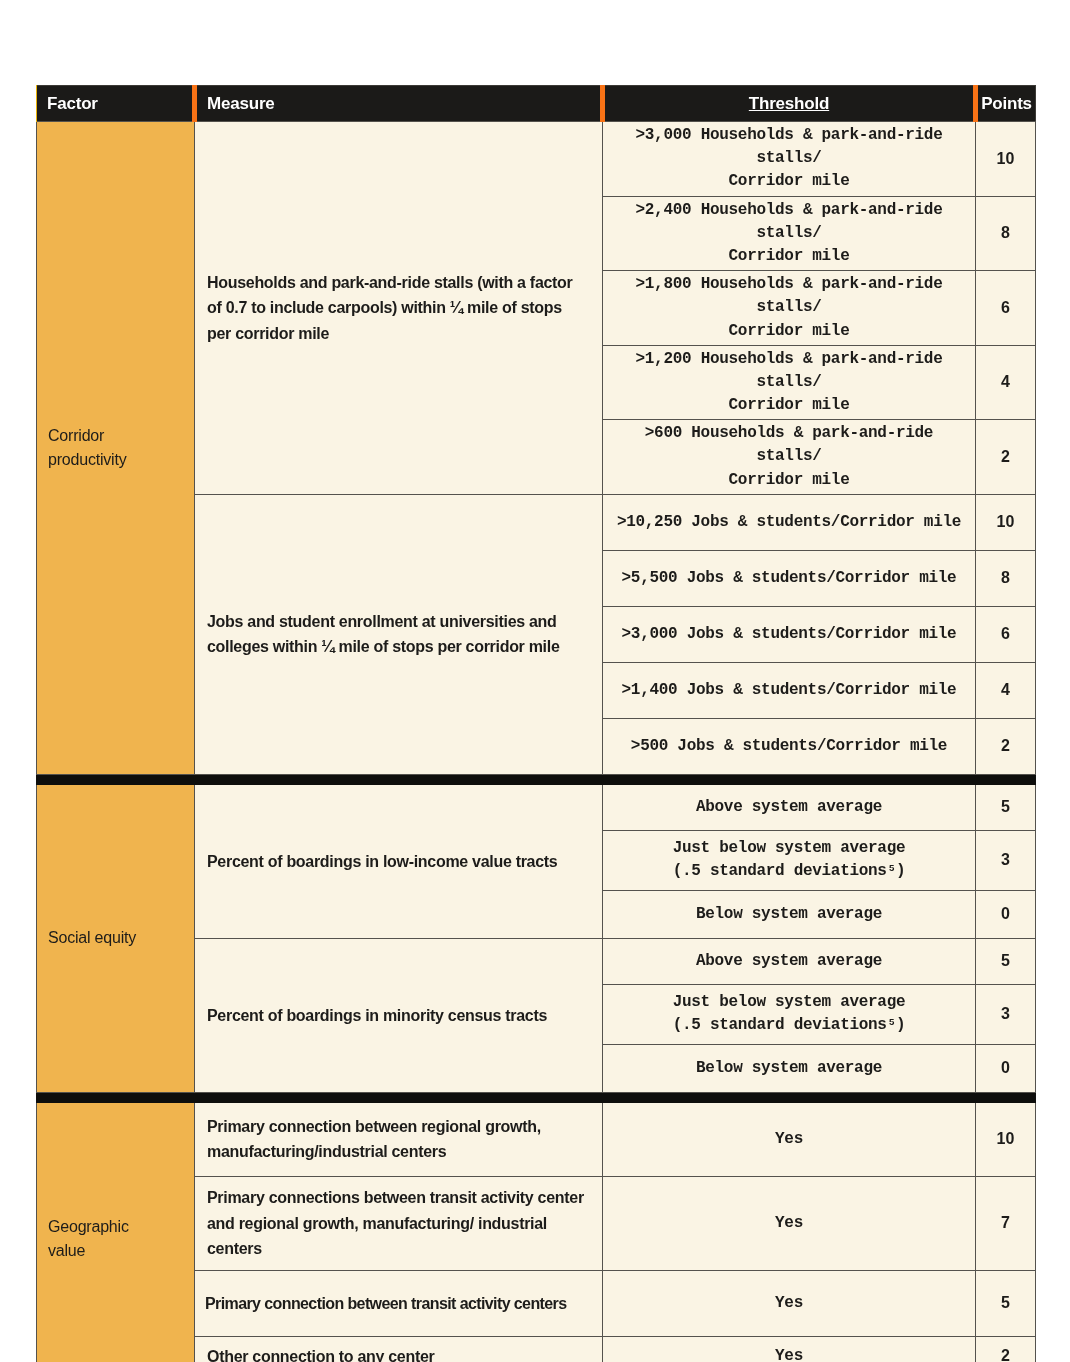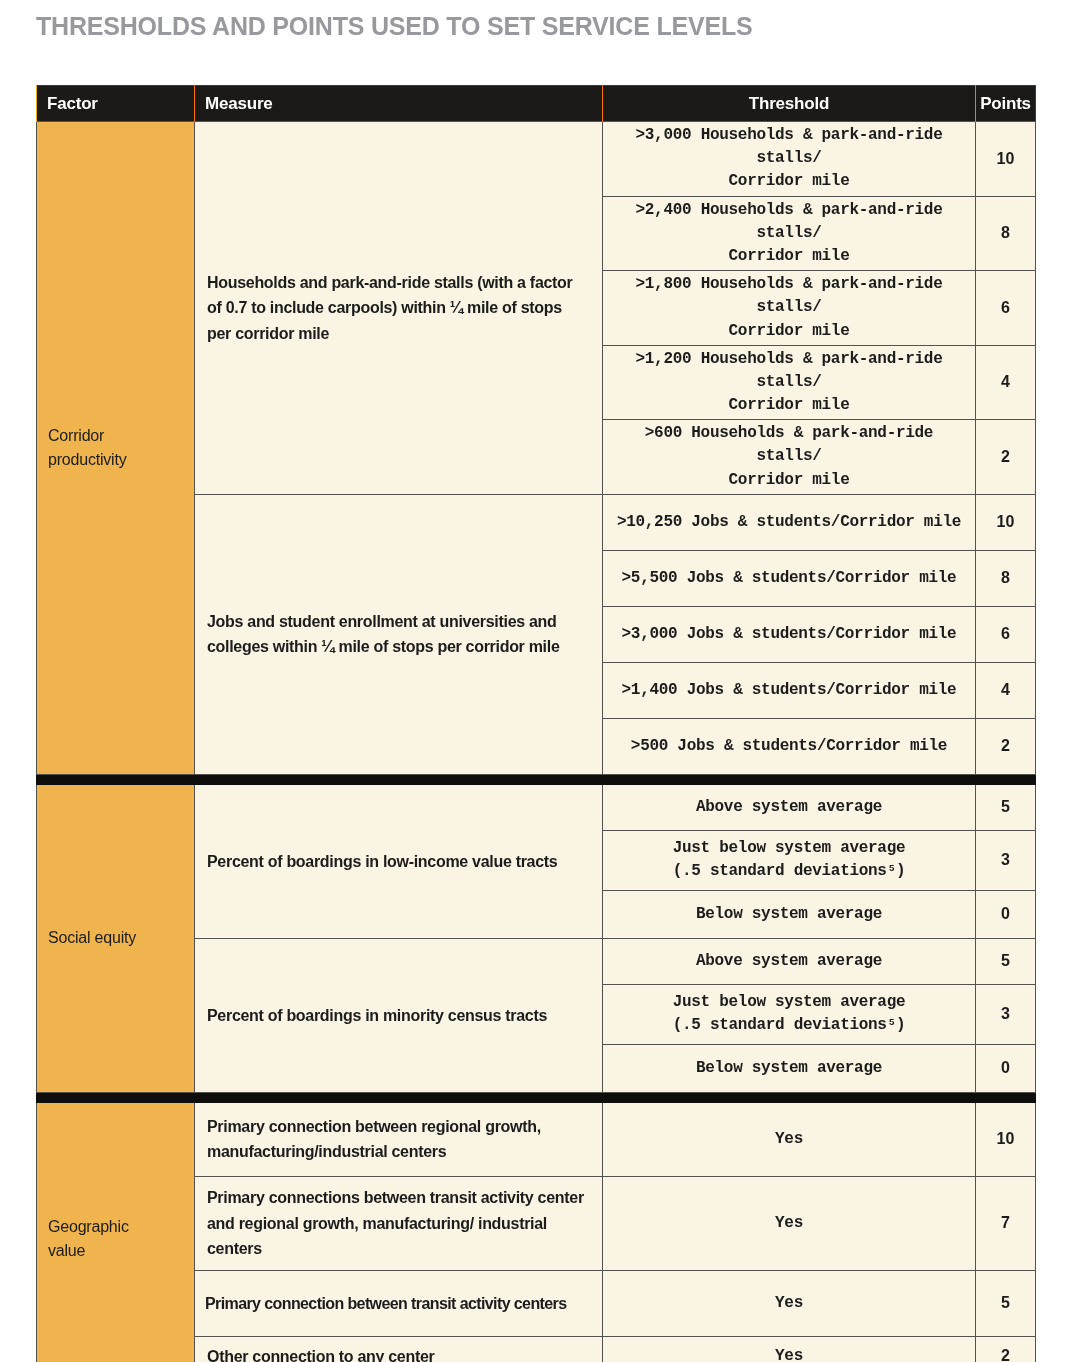--- a/index.html
+++ b/index.html
@@ -26,24 +26,24 @@
   }
   .table-wrap{position:absolute;left:36px;top:85px;}
   table.slt{
     border-collapse:collapse;table-layout:fixed;width:999px;
     border:1px solid #3C3A36;
   }
   table.slt th{
     background:var(--header-bg);color:#ffffff;
     font-size:17px;font-weight:700;letter-spacing:-0.2px;
     height:36px;padding:0 10px;text-align:left;
-    border-left:1px solid #f97316;border-top:none;border-bottom:none;
+    border-left:5px solid #f97316;border-top:none;border-bottom:none;
   }
   table.slt th:first-child{border-left:1px solid #eab308;}
-  table.slt th.th-threshold{text-align:center;}
+  table.slt th.th-threshold{text-align:center;text-decoration:underline;}
   table.slt th.th-points{text-align:center;padding:0 2px;}
   table.slt td{
     border:1px solid var(--border);
     font-size:16px;color:#1D1C1A;
   }
   td.factor-cell{
     background:var(--orange);
     vertical-align:middle;
     padding:0 38px 0 11px;
     font-weight:400;font-size:17px;line-height:1.5;letter-spacing:-0.2px;
@@ -69,21 +69,20 @@
   tr.divider-row td{
     background:var(--divider);
     border-color:var(--divider);
     height:10px;padding:0;line-height:0;font-size:0;
   }
 </style>
 </head>
 <body>
 
 <div class="page">
-  <h1 class="page-title">THRESHOLDS AND POINTS USED TO SET SERVICE LEVELS</h1>
   <div class="table-wrap" id="table-root">
       <table class="slt">
         <colgroup>
           <col style="width: 158px;">
           <col style="width: 408px;">
           <col style="width: 373px;">
           <col style="width: 60px;">
         </colgroup>
         <thead>
           <tr>

